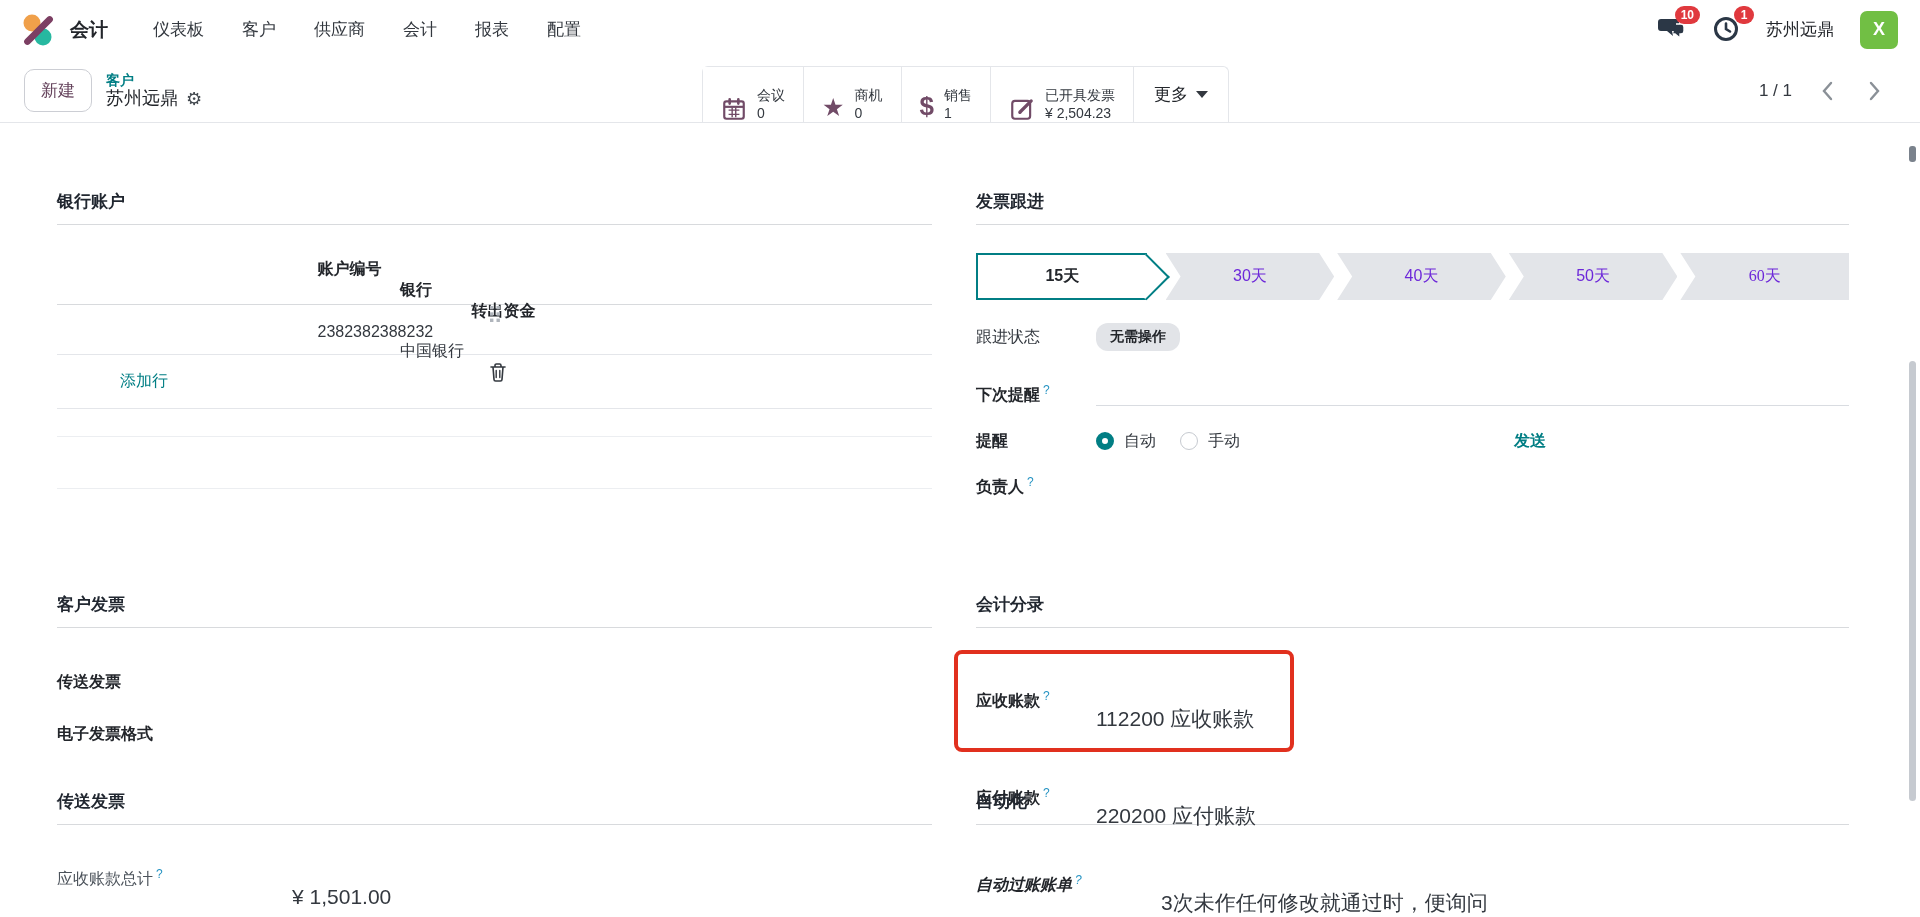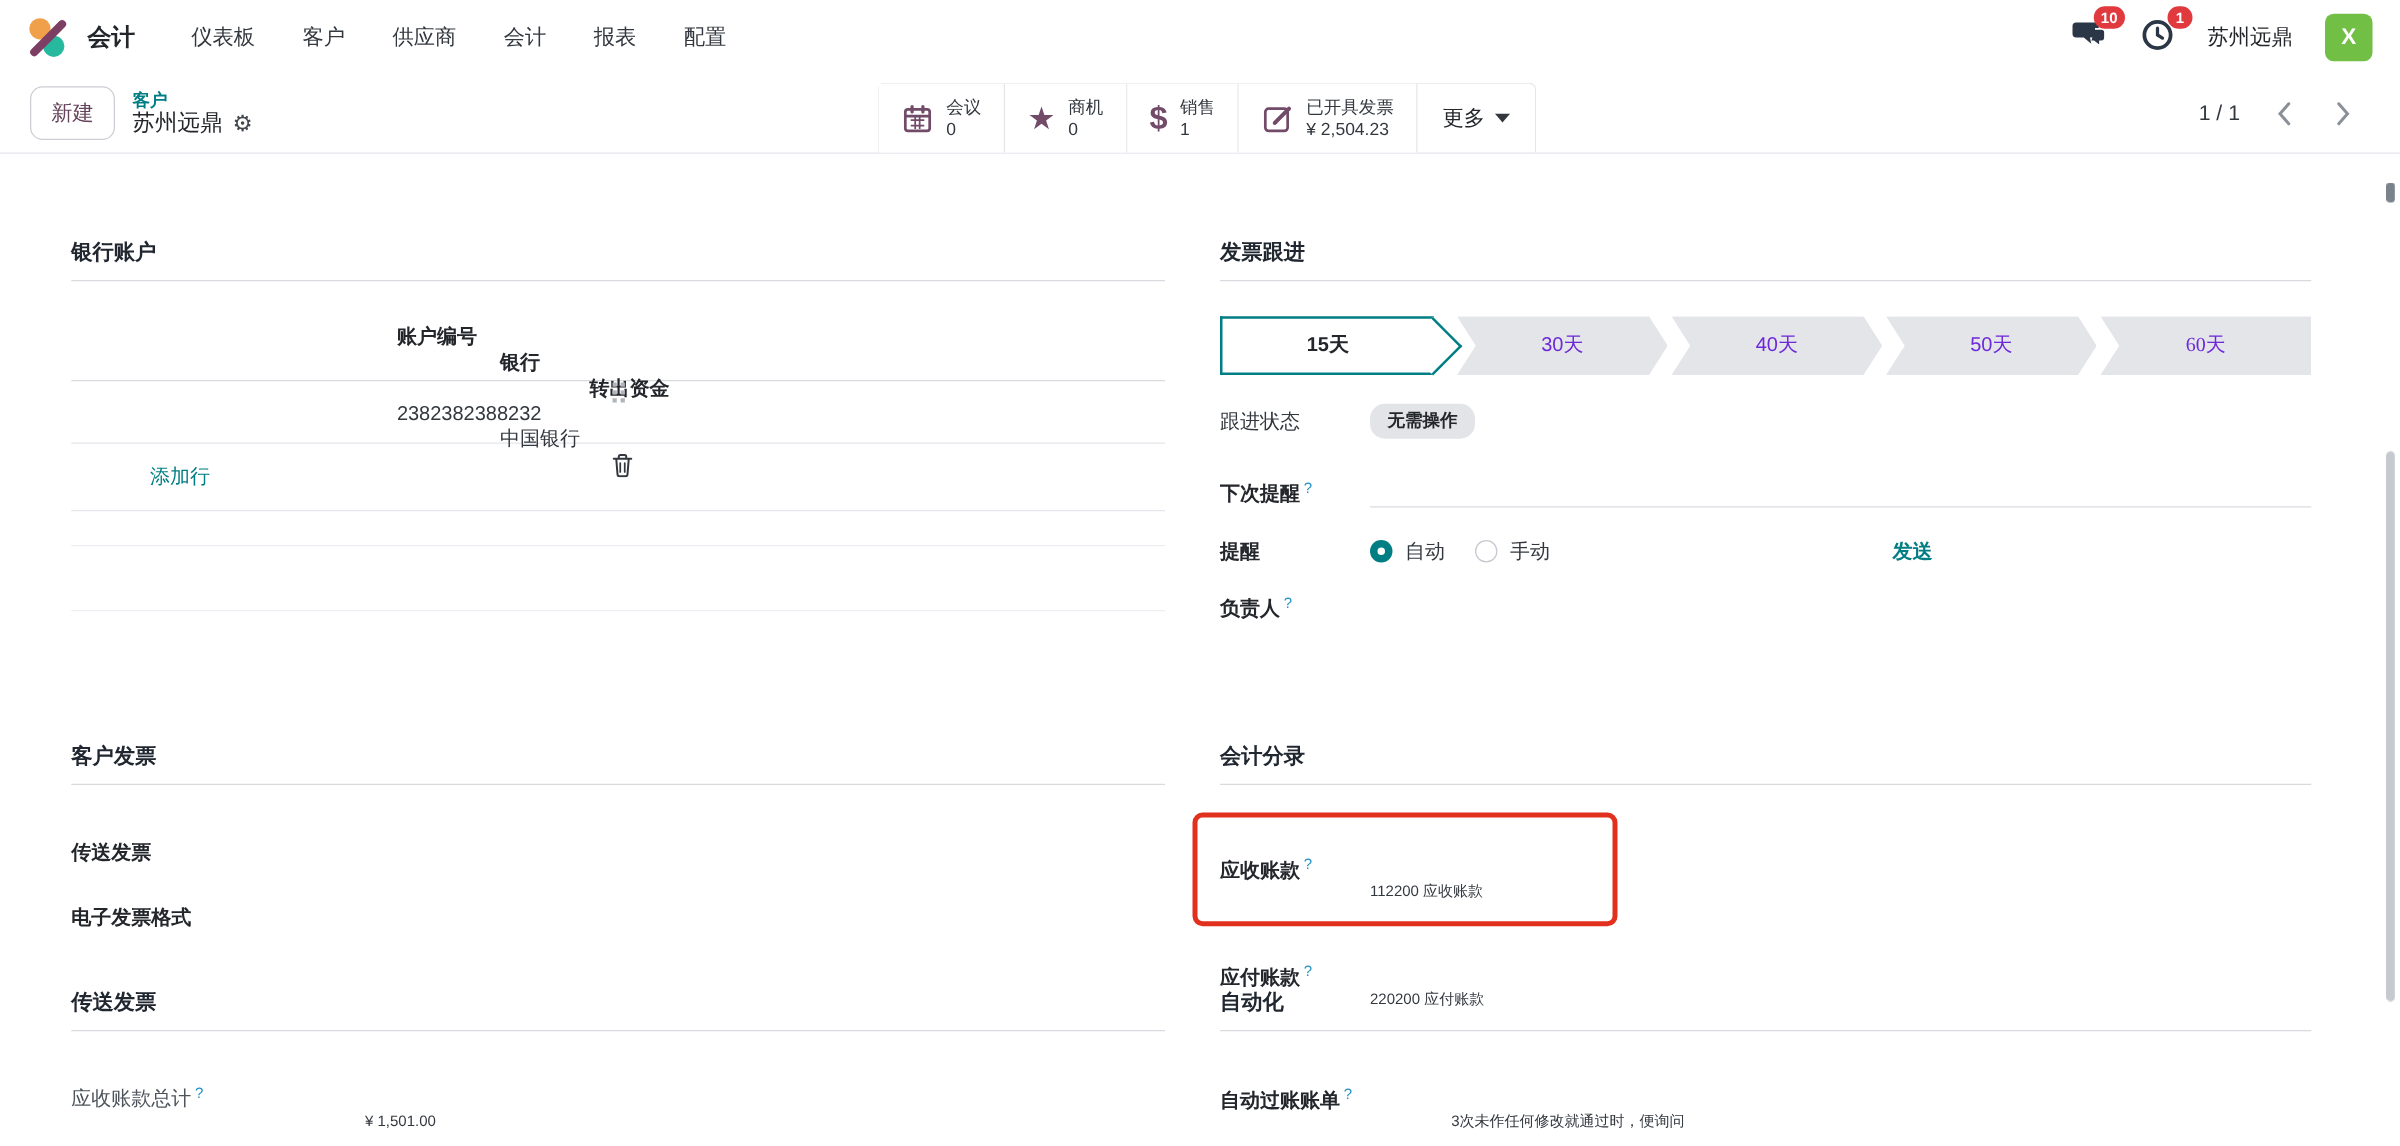--- a/index.html
+++ b/index.html
@@ -25,21 +25,21 @@
   .btn-new { background:#fff; border:1px solid #ccced4; border-radius:10px; padding:9px 16px;
     font-size:17px; font-weight:500; color:#65435c; cursor:pointer; margin-right:14px;
     font-family:inherit; }
   .breadcrumb { display:flex; flex-direction:column; justify-content:center; line-height:1.15; }
   .bc-parent { font-size:14px; color:#017e84; font-weight:600; cursor:pointer; }
   .bc-current { font-size:18px; color:#23262b; display:flex; align-items:center; gap:8px; }
   .gear { font-size:18px; color:#43494f; cursor:pointer; line-height:1; }
 
   .stat-group { display:flex; align-items:stretch; margin-left:auto; margin-right:auto;
     border:1px solid #e4e6ea; border-bottom:none; border-radius:6px 6px 0 0; height:56px; align-self:flex-end; }
-  .stat-btn { display:flex; align-items:center; gap:10px; padding:0 18px; border-right:1px solid #e4e6ea;
+  .stat-btn { display:flex; align-items:flex-end; gap:10px; padding:0 18px; border-right:1px solid #e4e6ea;
     cursor:pointer; background:#fff; }
   .stat-btn:last-child { border-right:none; }
   .stat-text { display:flex; flex-direction:column; line-height:1.25; }
   .stat-label { font-size:14px; color:#33383f; }
   .stat-value { font-size:14px; color:#33383f; }
   .stat-icon { color:#714b67; }
   .dollar-glyph { font-size:26px; font-weight:700; color:#714b67; }
   .star-glyph { font-size:25px; color:#714b67; }
   .more-btn { display:flex; align-items:center; gap:8px; font-size:17px; color:#23262b; padding:0 20px; cursor:pointer; }
   .caret-down { width:0; height:0; border-left:6px solid transparent; border-right:6px solid transparent;
@@ -70,23 +70,23 @@
   .tbl-row { height:50px; border-bottom:1px solid #e4e6ea; font-size:16px; color:#33383f; }
   .trash-btn { margin-left:auto; margin-right:12px; cursor:pointer; display:flex; }
   .add-row { height:54px; display:flex; align-items:center; border-bottom:1px solid #e4e6ea; }
   .add-link { padding-left:63px; color:#017e84; font-size:16px; cursor:pointer; }
   .empty-row-sm { height:28px; border-bottom:1px solid #eceef1; }
   .empty-row { height:52px; border-bottom:1px solid #eceef1; }
 
   
   .frow { display:flex; align-items:center; min-height:30px; }
   .flabel { font-size:16px; font-weight:600; color:#23262b; width:120px; flex:none; }
-  .flabel-wide { width:185px; }
+  .flabel-wide { width:185px;font-style:italic; }
   .flabel-plain { font-weight:400; color:#4c535b; width:235px; }
-  .fvalue { font-size:12px; color:#33383f; cursor:pointer;margin-top:36px; }
+  .fvalue { font-size:21px; color:#33383f; cursor:pointer;margin-top:36px; }
   .help-sup { color:#2794c3; font-size:12px; vertical-align:super; margin-left:3px; font-weight:400; }
 
   
   .steps { display:flex; margin-top:28px; height:47px; }
   .step { flex:1; display:flex; align-items:center; justify-content:center;
     font-size:16px; color:#6d28d9; cursor:pointer; }
   .step-active { background:#fff; border:2px solid #017e84; border-right:none; position:relative;
     z-index:2; margin-right:16px; font-weight:600; color:#23262b; }
   .step-active::after { content:""; position:absolute; right:-16px; top:50%; width:31px; height:31px;
     transform:translateY(-50%) rotate(45deg); background:#fff;

